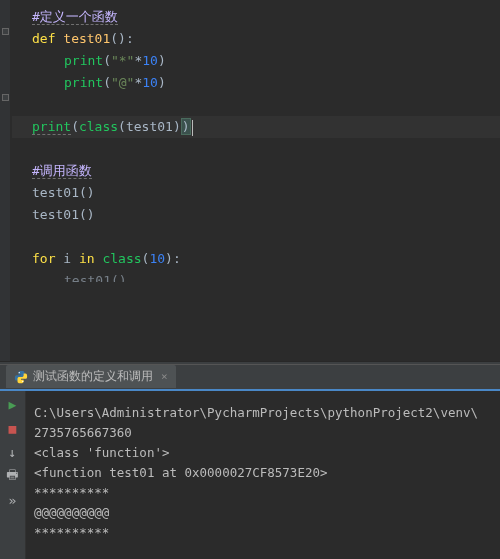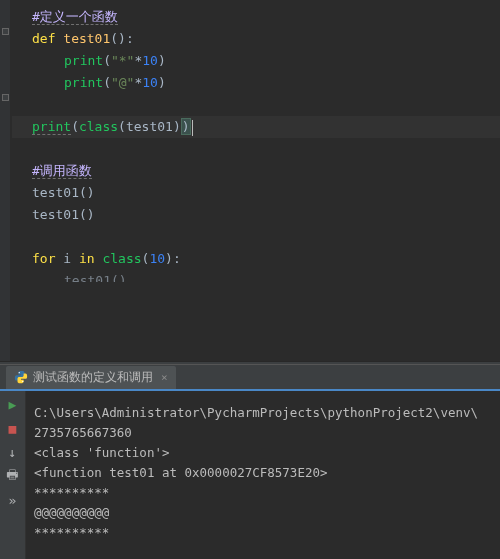--- a/index.html
+++ b/index.html
@@ -74,21 +74,21 @@
   height: 195px;
   background: #2b2b2b;
   display: flex;
   flex-direction: column;
   border-top: 1px solid #555;
 }
 .console-tabs {
   height: 26px;
   background: #3c3f41;
   display: flex;
-  align-items: center;
+  align-items: flex-start;
   padding-left: 6px;
   border-bottom: 2px solid #4a88c7;
 }
 .console-tab {
   display: flex;
   align-items: center;
   gap: 5px;
   padding: 3px 8px;
   font-size: 12px;
   color: #bbbbbb;

